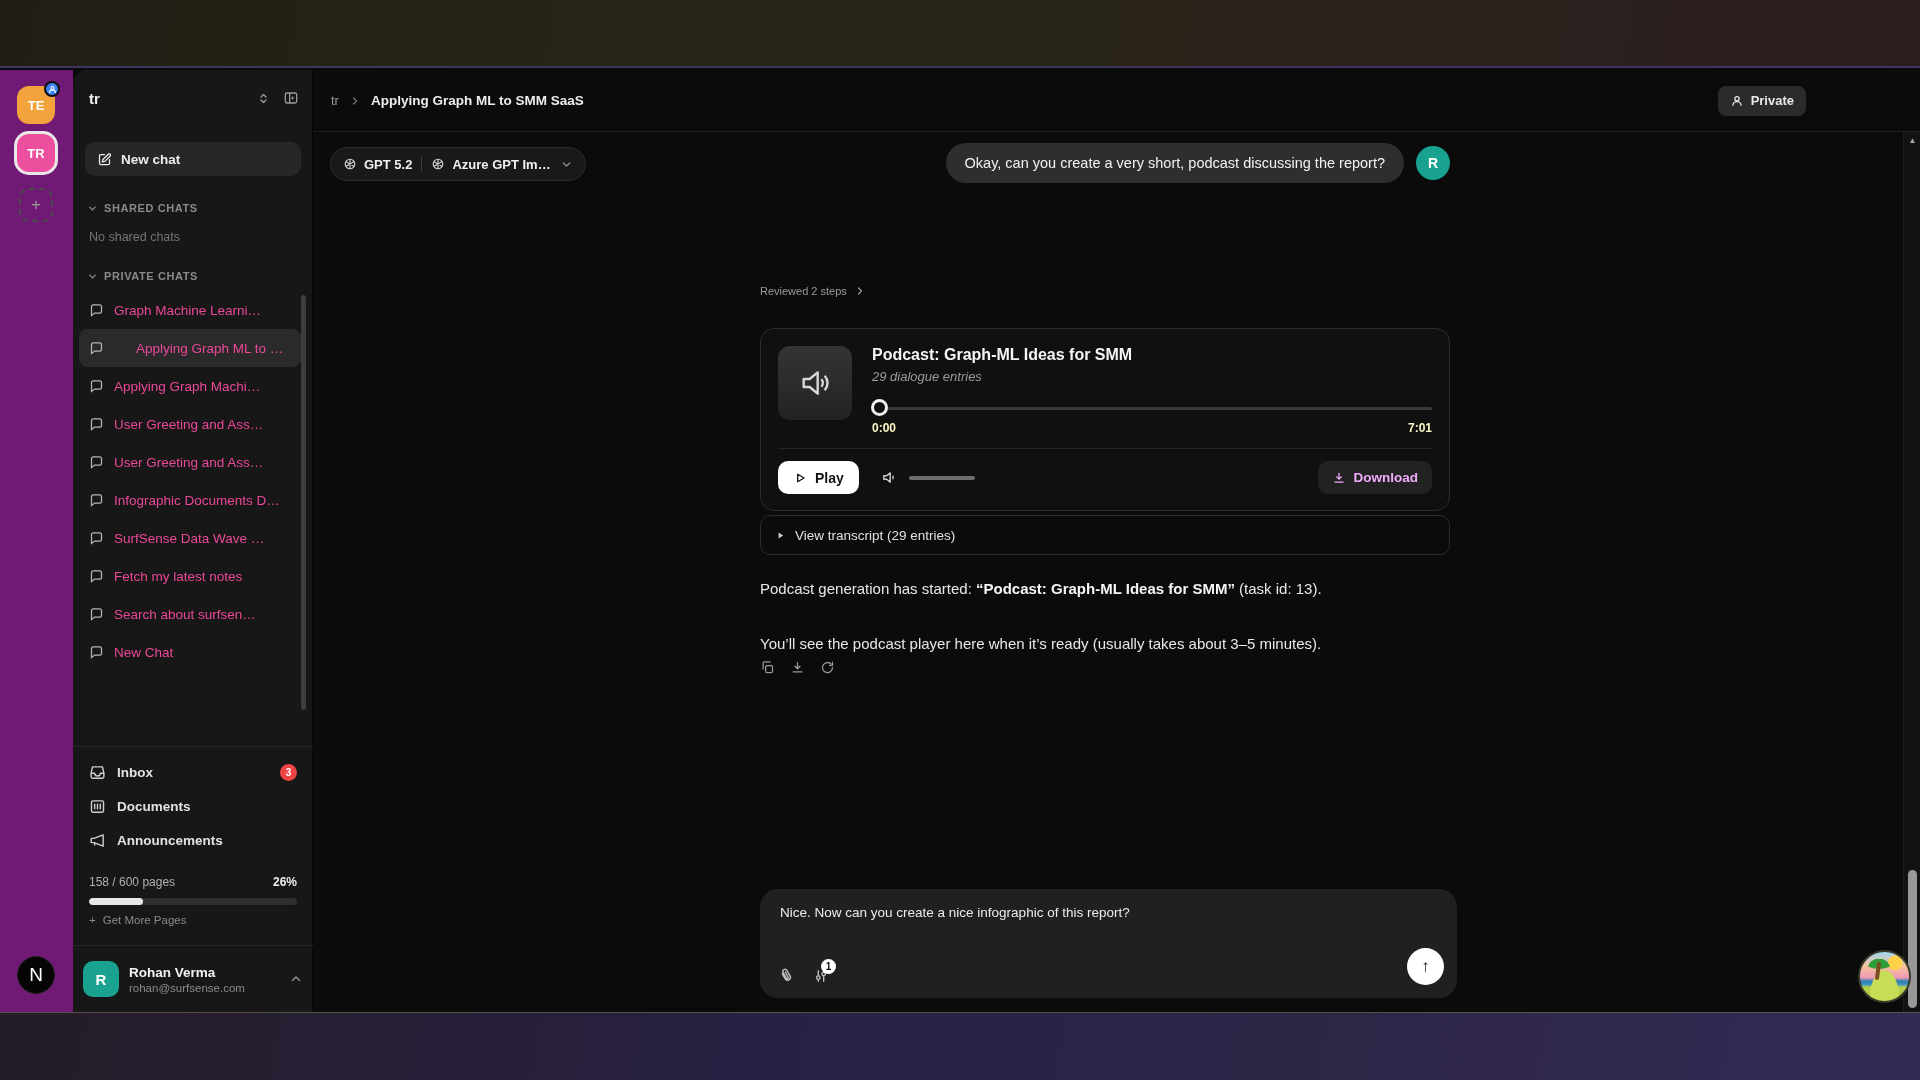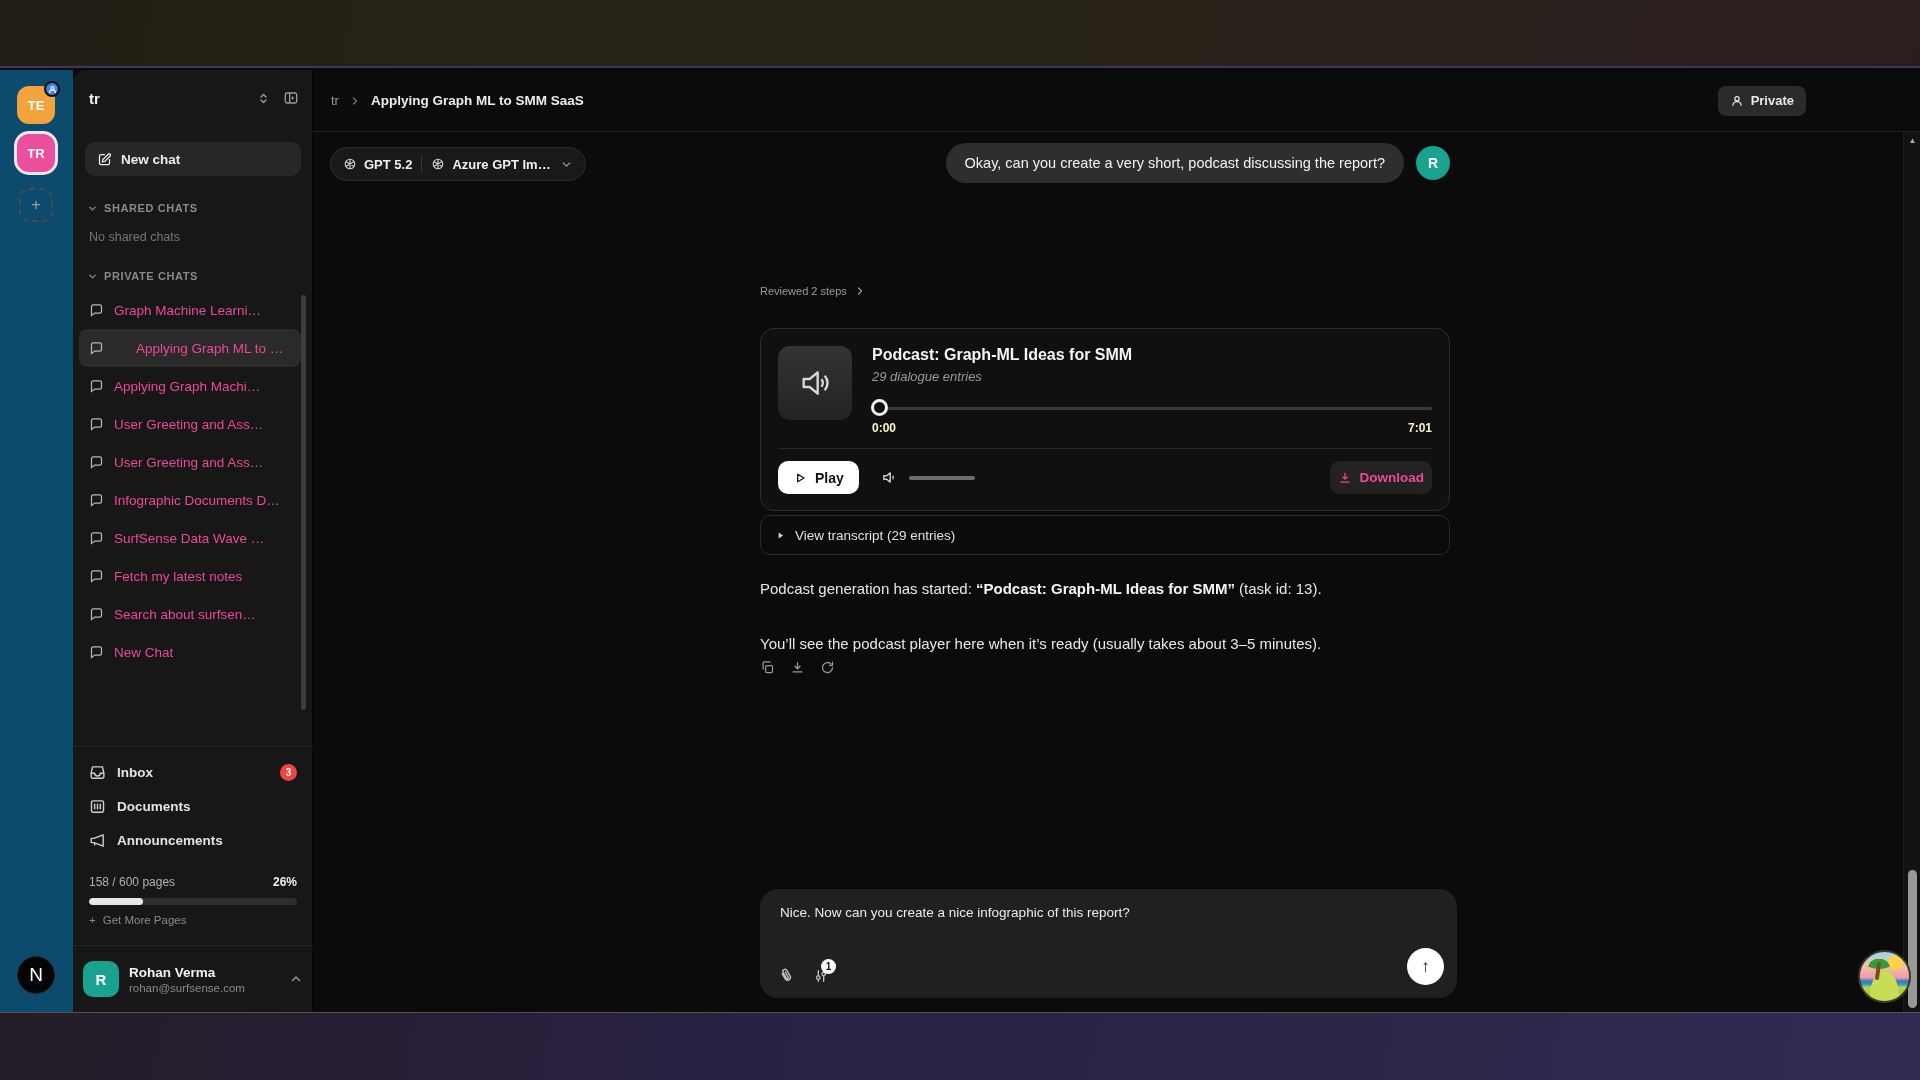--- a/index.html
+++ b/index.html
@@ -10,21 +10,21 @@
   
   .top-band { position:absolute; left:0; top:0; width:1920px; height:68px;
     background:linear-gradient(100deg,#211f15 0%,#262317 30%,#282318 55%,#2a211d 78%,#2b1d1c 100%);
     border-bottom:2px solid #3e3560; }
   .bottom-band { position:absolute; left:0; top:1012px; width:1920px; height:68px;
     background:linear-gradient(100deg,#241c26 0%,#292144 40%,#2e2647 70%,#342b55 100%);
     border-top:1px solid #55524a; }
   .app { position:absolute; left:0; top:70px; width:1920px; height:942px; background:#0b0b0b; }
 
   
-  .rail { position:absolute; left:0; top:0; width:73px; height:942px; background:#0c4a6e; }
+  .rail { position:absolute; left:0; top:0; width:73px; height:942px; background:#701a75; }
   .ws-avatar { position:absolute; left:17px; width:38px; height:38px; border-radius:12px;
     display:flex; align-items:center; justify-content:center; font-size:13px; font-weight:bold; color:#fff; }
   .ws-te { top:16px; background:#f2a33c; color:#ffffff; }
   .ws-te .mini-badge { position:absolute; right:-5px; top:-5px; width:16px; height:16px; border-radius:50%;
     background:#3b82f6; border:2px solid #100f11; display:flex; align-items:center; justify-content:center; }
   .ws-tr { top:64px; background:#ec4f9e; box-shadow:0 0 0 3px #e9e9e9; }
   .ws-add { position:absolute; left:19px; top:118px; width:34px; height:34px; border:2px dashed #4a4a4a;
     border-radius:10px; color:#9a9a9a; font-size:17px; display:flex; align-items:center; justify-content:center; }
   .rail-logo { position:absolute; left:17px; top:886px; width:38px; height:38px; border-radius:50%;
     background:#050505; border:1px solid #232323; color:#fff; font-size:19px;
@@ -106,21 +106,21 @@
   .pc-track { position:absolute; left:0; right:0; top:8px; height:3px; background:#3a3a3a; border-radius:2px; }
   .pc-thumb-dot { position:absolute; left:-1px; top:0; width:17px; height:17px; border-radius:50%;
     background:#101010; border:3px solid #f2f2f2; }
   .pc-times { display:flex; justify-content:space-between; font-size:12px; color:#fef9c3; margin-top:4px;font-weight:bold; }
   .pc-div { height:1px; background:#262626; margin:13px 0 12px 0; }
   .pc-controls { display:flex; align-items:center; }
   .play-btn { background:#ffffff; color:#111; border-radius:10px; height:33px; padding:0 15px; display:flex;
     align-items:center; gap:8px; font-size:14px; font-weight:bold; }
   .vol-wrap { display:flex; align-items:center; gap:11px; margin-left:22px; color:#d0d0d0; }
   .vol-track { width:66px; height:4px; border-radius:2px; background:#6e6e6e; }
-  .dl-btn { margin-left:auto; background:#222222; color:#ec4899; border-radius:10px; height:33px; padding:0 8px;
+  .dl-btn { margin-left:auto; background:#222222; color:#f0abfc; border-radius:10px; height:33px; padding:0 14px;
     display:flex; align-items:center; gap:8px; font-size:13.5px; font-weight:bold; }
 
   .transcript-box { position:absolute; left:0; top:383px; width:690px; height:40px; border:1px solid #2a2a2a;
     border-radius:10px; display:flex; align-items:center; gap:10px; padding:0 15px; color:#e0e0e0; font-size:13.5px; }
 
   .para { position:absolute; left:0; width:690px; font-size:15px; color:#e8e8e8; }
   .para b { color:#f5f5f5; }
   .p1 { top:448px; }
   .p2 { top:503px; }
   .msg-actions { position:absolute; left:0; top:528px; display:flex; gap:15px; color:#9a9a9a; }

